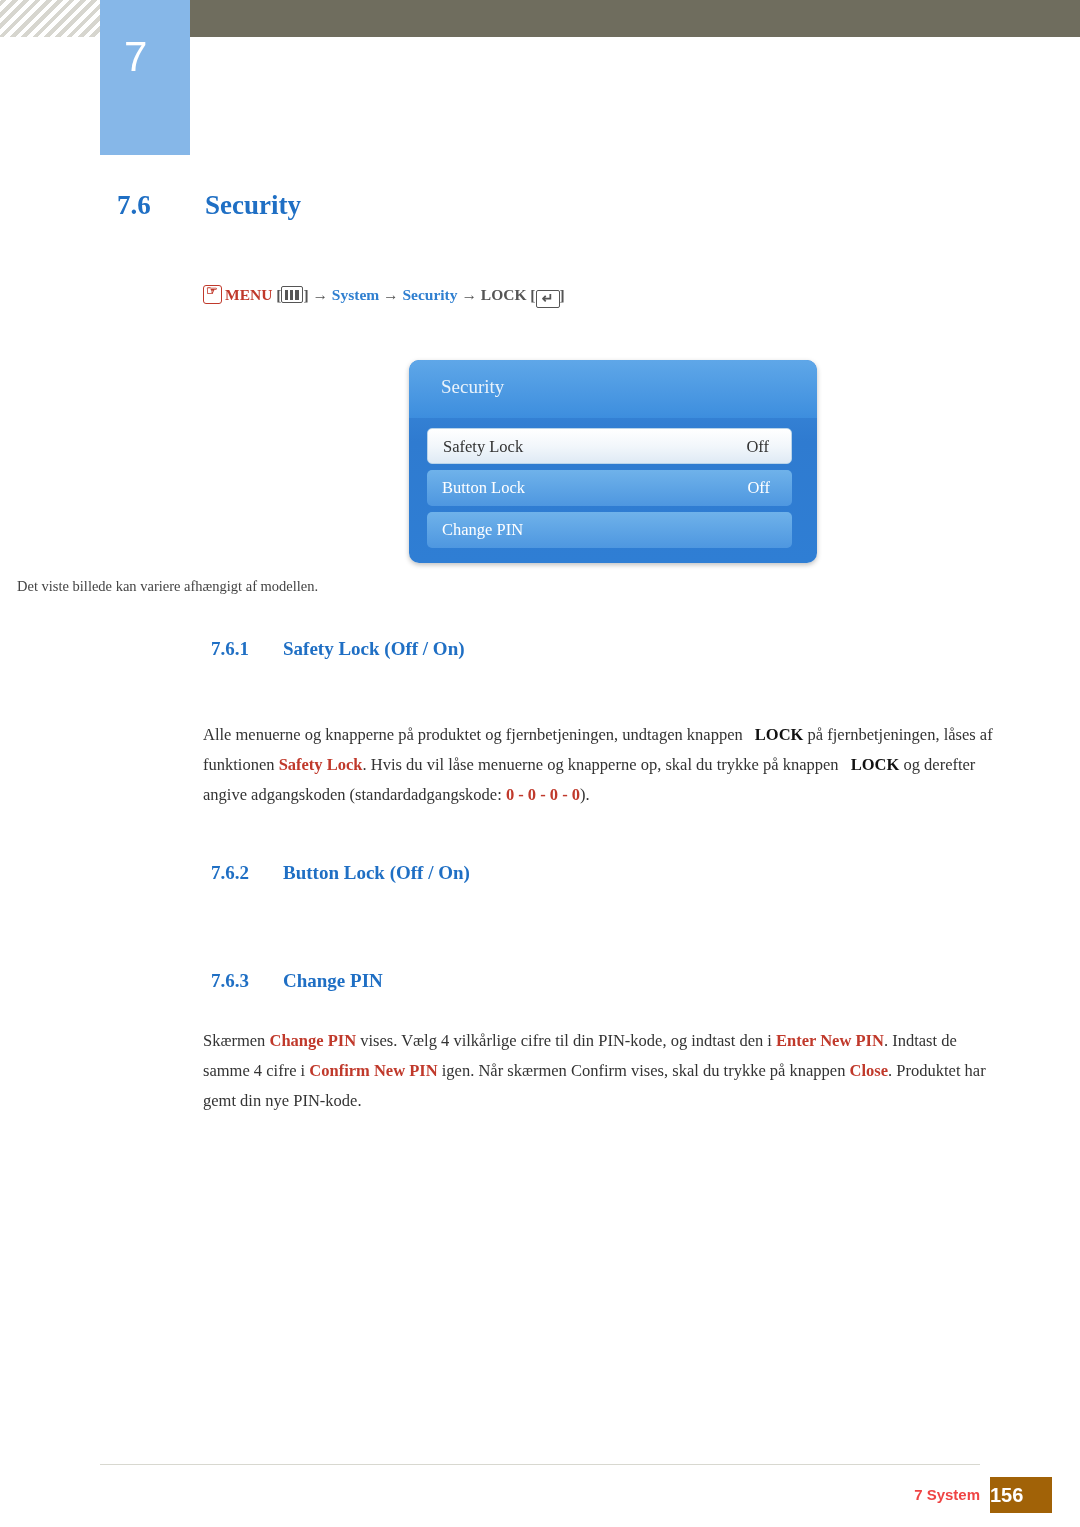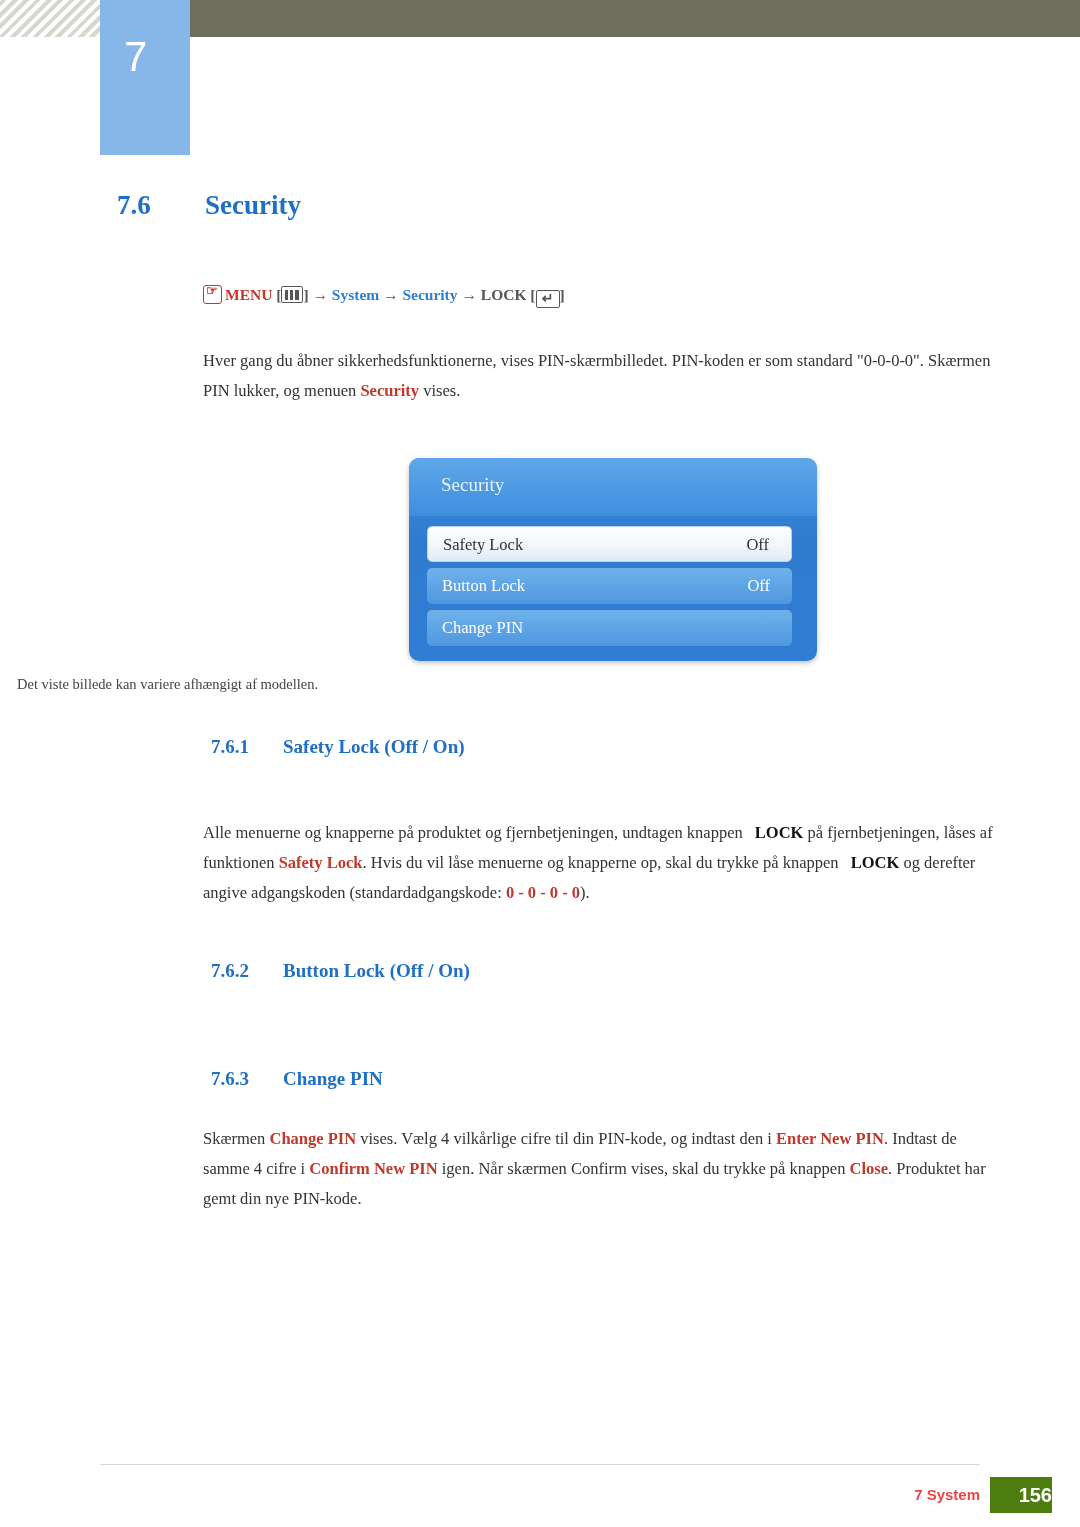--- a/index.html
+++ b/index.html
@@ -255,25 +255,25 @@
     font-size: 15px;
     font-weight: bold;
     color: #ef4444;
   }
   .footer .pagebox {
     position: absolute;
     right: 28px;
     top: 0;
     width: 62px;
     height: 36px;
-    background: #4d7c0f;
+    background: #a16207;
     color: #ffffff;
     font-size: 20px;
     font-weight: bold;
-    text-align: right;
+    text-align: left;
     line-height: 36px;
   }
 </style>
 </head>
 <body>
 
 <div class="header-bar">
   <div class="header-hatch"></div>
 </div>
 <div class="chapter-tab">
@@ -292,23 +292,20 @@
     <span class="gray">[</span><span class="menu-icon"></span><span class="gray">]</span>
     <span class="gray">→</span>
     <span class="blue">System</span>
     <span class="gray">→</span>
     <span class="blue">Security</span>
     <span class="gray">→</span>
     <span class="gray">LOCK</span>
     <span class="gray">[</span><span class="enter-icon"></span><span class="gray">]</span>
   </div>
 
-  <p class="body first">
-    <span>Hver gang du åbner sikkerhedsfunktionerne, vises PIN-skærmbilledet. PIN-koden er som standard "0-0-</span><span>0-0". Skærmen PIN lukker, og menuen </span><span class="bold-red">Security</span><span> vises.</span>
-  </p>
 
   <div class="osd-wrap">
     <div class="osd">
       <div class="osd-header">
         <span class="t">Security</span>
       </div>
       <div class="osd-row r1 selected">
         <span class="lbl">Safety Lock</span>
         <span class="val">Off</span>
       </div>

